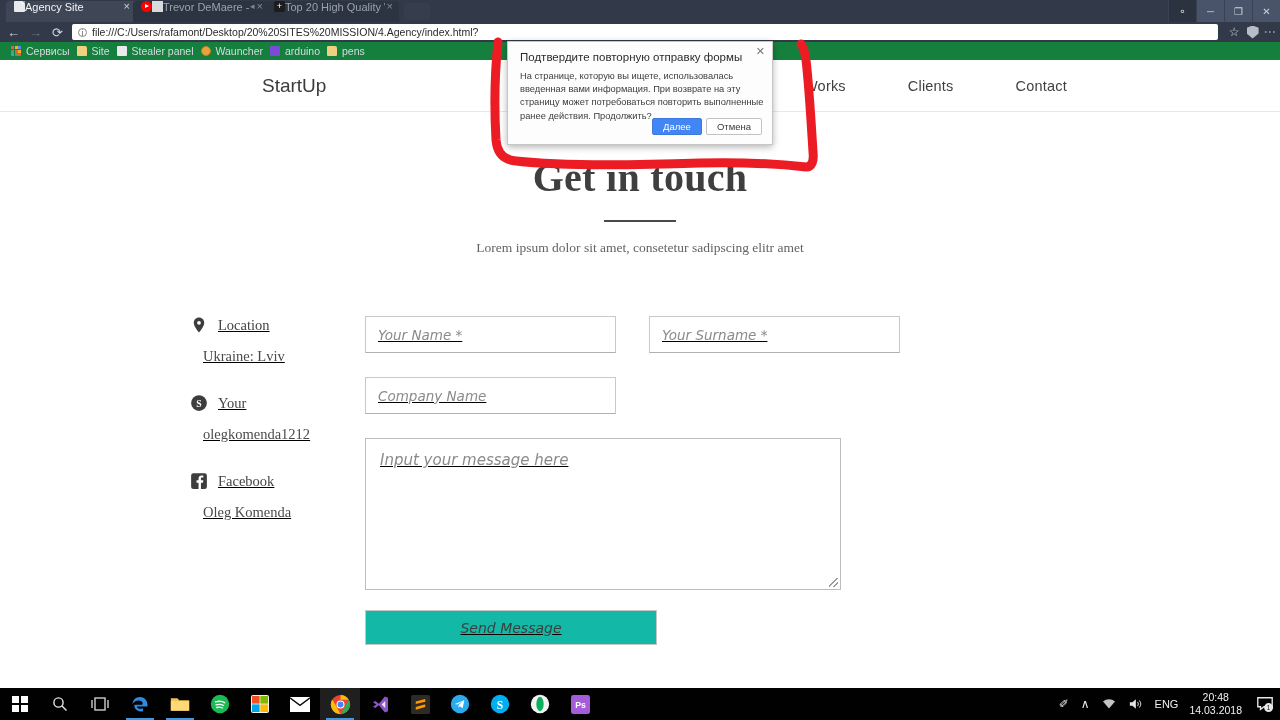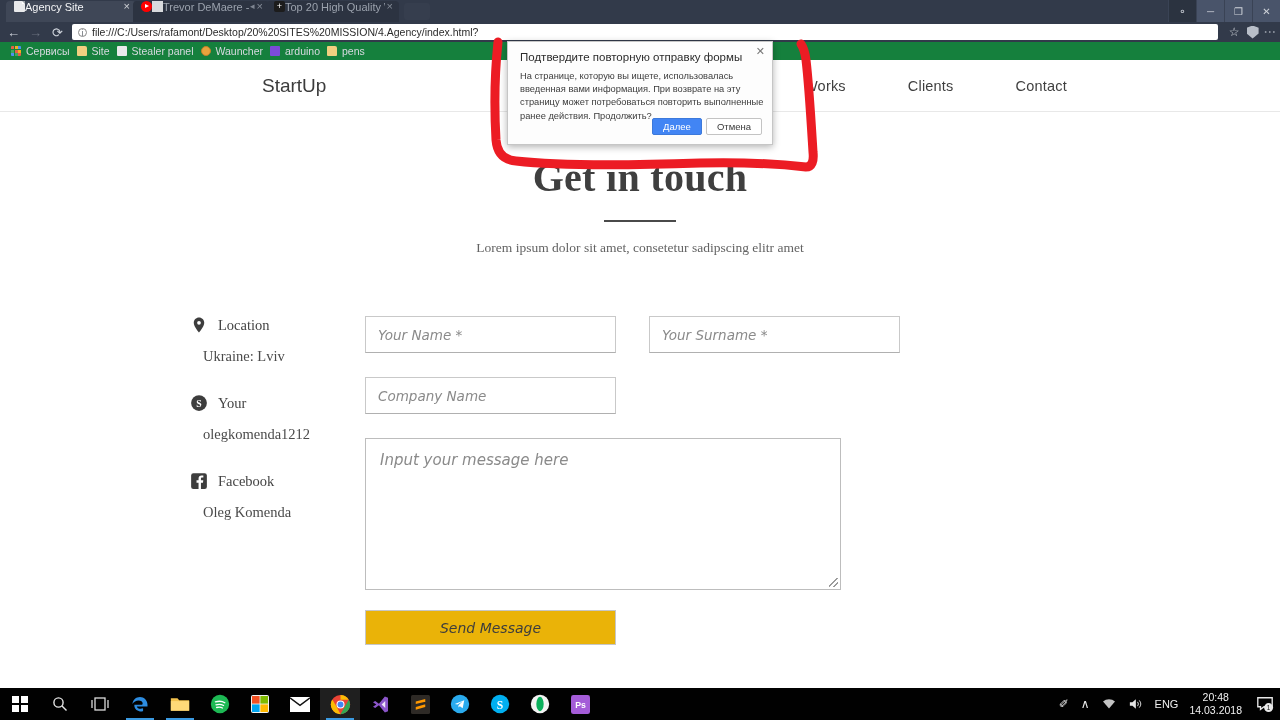--- a/index.html
+++ b/index.html
@@ -88,21 +88,21 @@
   .nav-links { position:absolute; left:500px; display:flex; align-items:center; gap:62px; }
   .nav-link { font-size:14.5px; color:#3f3f3f; letter-spacing:.2px; }
 
   
   .page-head { text-align:center; padding-top:42px; }
   .page-title { font-family:"Liberation Serif", serif; font-size:40px; font-weight:700; color:#3f3f3f; letter-spacing:.3px; }
   .title-rule { width:72px; height:2px; background:#4a4a4a; margin:19px auto 0; }
   .page-sub { margin-top:18px; font-family:"Liberation Serif", serif; font-size:13.5px; color:#636363; }
 
   
-  .contact-wrap { display:flex; padding:60px 0 0 0; }
+  .contact-wrap { display:flex; padding:60px 0 0 0;text-decoration:underline; }
   .contact-left { width:365px; padding-left:190px; }
   .ci-block { margin-bottom:29px; }
   .ci-head { display:flex; align-items:center; gap:10px; }
   .ci-label { font-family:"Liberation Serif", serif; font-size:14.5px; color:#444; }
   .ci-value { font-family:"Liberation Serif", serif; font-size:14.5px; color:#4a4a4a; margin:14px 0 0 13px; }
   .ci-ico { width:18px; height:18px; flex:0 0 18px; position:relative; display:block; }
 
   
   .contact-form { width:535px; }
   .row { display:flex; gap:33px; margin-bottom:24px; }
@@ -116,21 +116,21 @@
     width:476px; height:152px; border:1px solid #bdbdbd;
     padding:12px 14px; position:relative;
     font-family:"DejaVu Sans", sans-serif; font-size:15px; color:#8a8a8a; font-style:italic;
   }
   .ta::after{
     content:""; position:absolute; right:2px; bottom:2px; width:9px; height:9px;
     background:
       linear-gradient(135deg, transparent 0 40%, #9b9b9b 40% 52%, transparent 52% 68%, #9b9b9b 68% 80%, transparent 80%);
   }
   .send-btn {
-    margin-top:20px; width:251px; height:35px; background:#eab308; border:1px solid #c6c6c6;
+    margin-top:20px; width:292px; height:35px; background:#14b8a6; border:1px solid #c6c6c6;
     display:flex; align-items:center; justify-content:center;
     font-family:"DejaVu Sans", sans-serif; font-size:14px; color:#3d3d3d; font-style:italic;
   }
 
   
   .modal {
     position:absolute; left:507px; top:41px; width:266px; height:104px;
     background:#fdfdfd; border:1px solid #c6c6c6;
     box-shadow:0 2px 7px rgba(0,0,0,.30);
     padding:9px 11px 0 12px;

